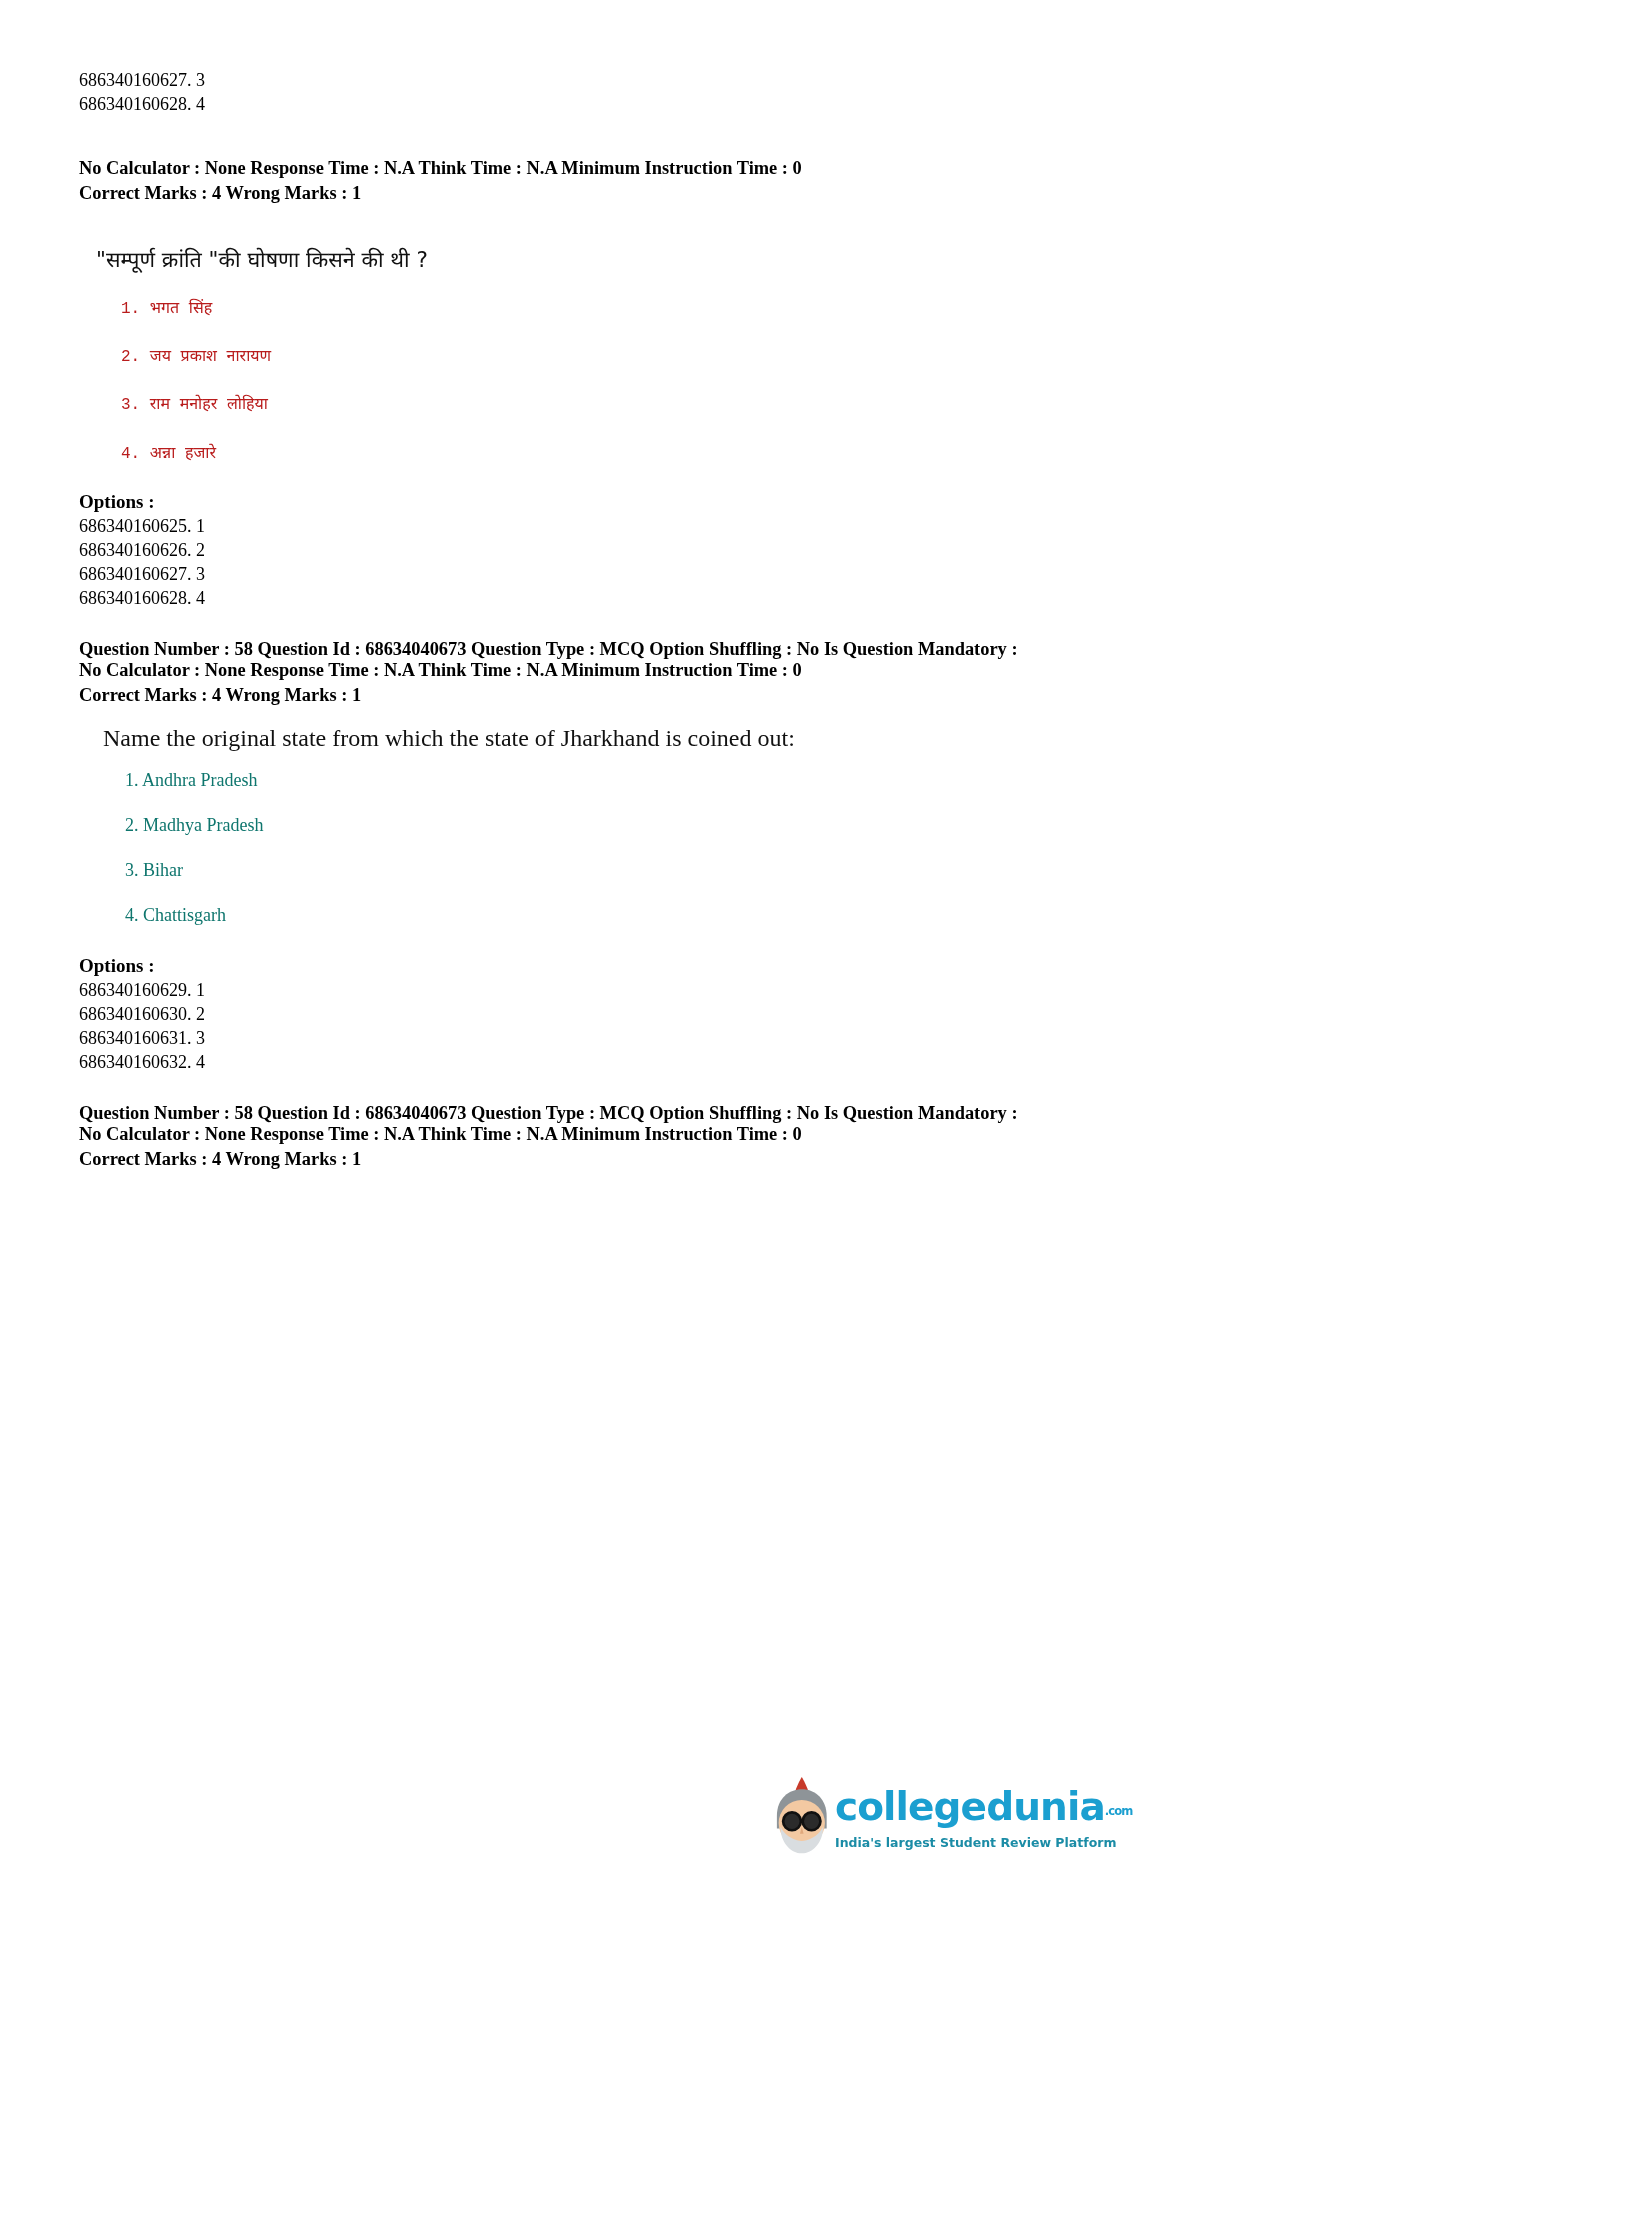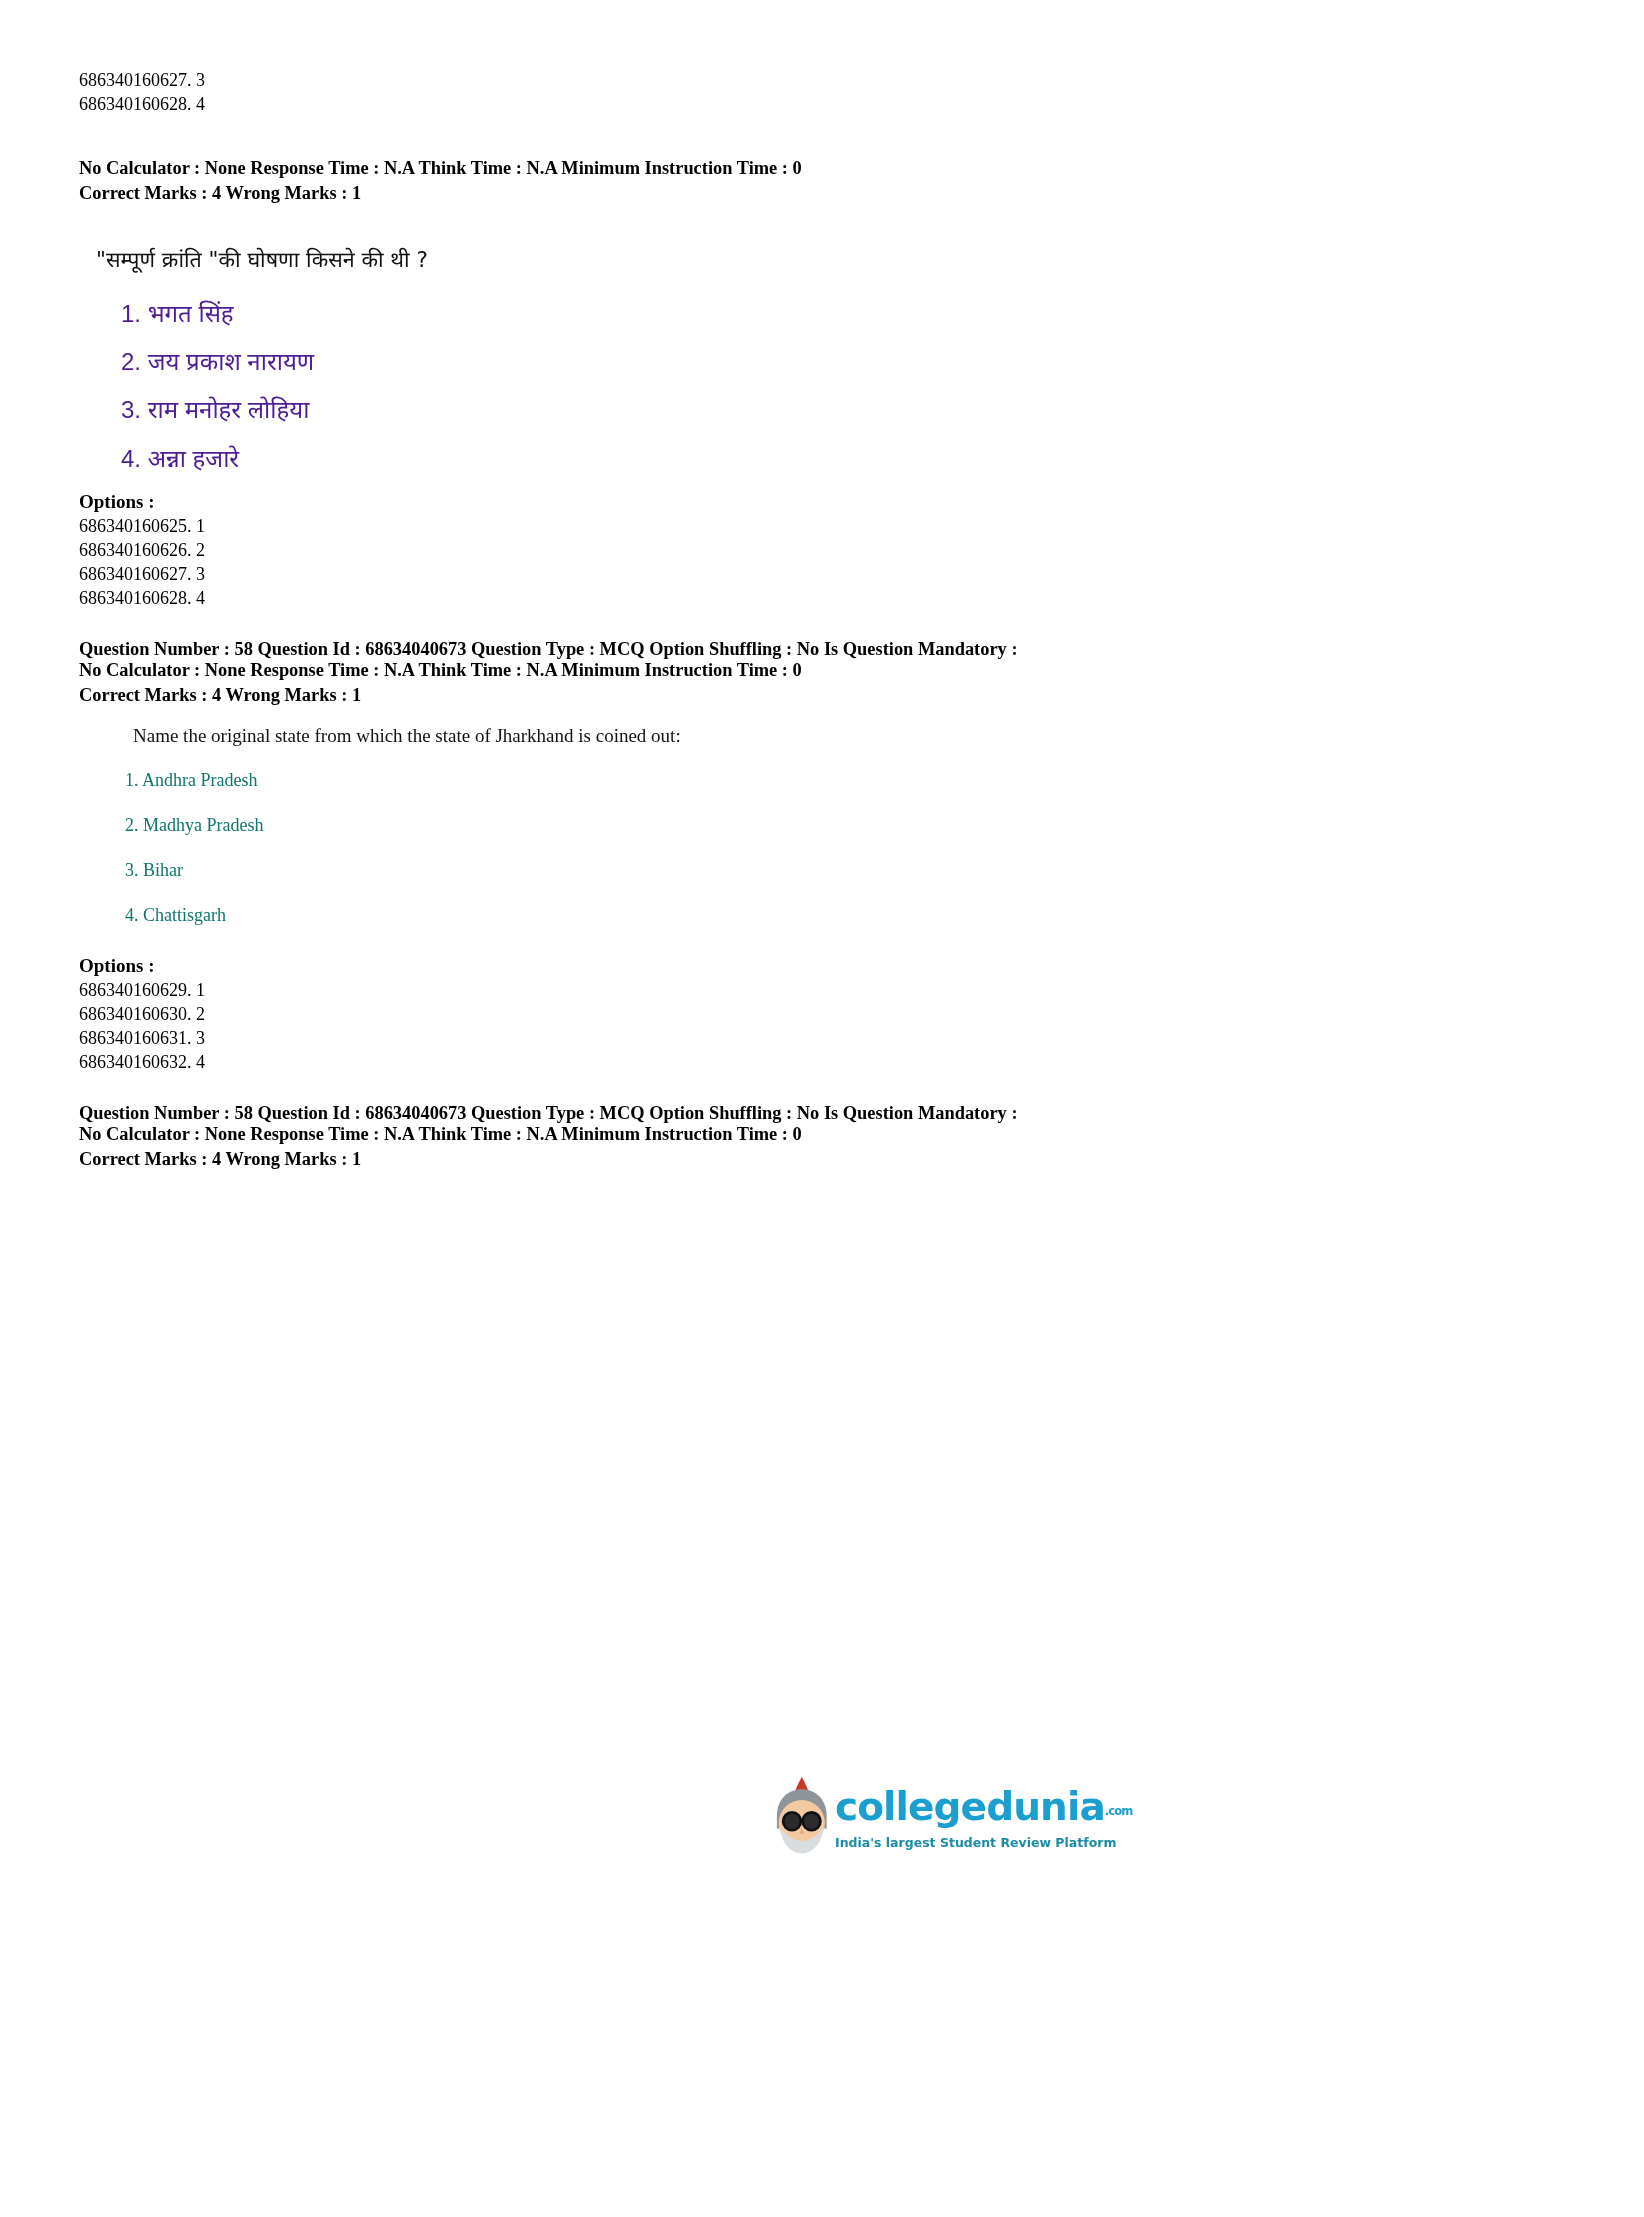--- a/index.html
+++ b/index.html
@@ -24,28 +24,27 @@
     line-height:20.6px;
     white-space:nowrap;
   }
   .meta .marks{margin-top:4.5px;}
   .hi-question{
     font-family:"DejaVu Sans", sans-serif;
     font-size:21.5px;
     color:#111;
   }
   .hi-option{
-    font-family:Liberation Sans, sans-serif;
-    font-size:24px;
-    color:#4c1d95;
+    font-family:Liberation Mono, monospace;
+    font-size:16px;
+    color:#b91c1c;
   }
   .en-question{
-    font-size:19px;
+    font-size:24px;
     color:#111;
-    margin-left:30px;
   }
   .en-option{
     font-size:18px;
     color:#0f766e;
   }
   .options-label{
     font-weight:bold;
     font-size:19px;
   }
   .logo{

